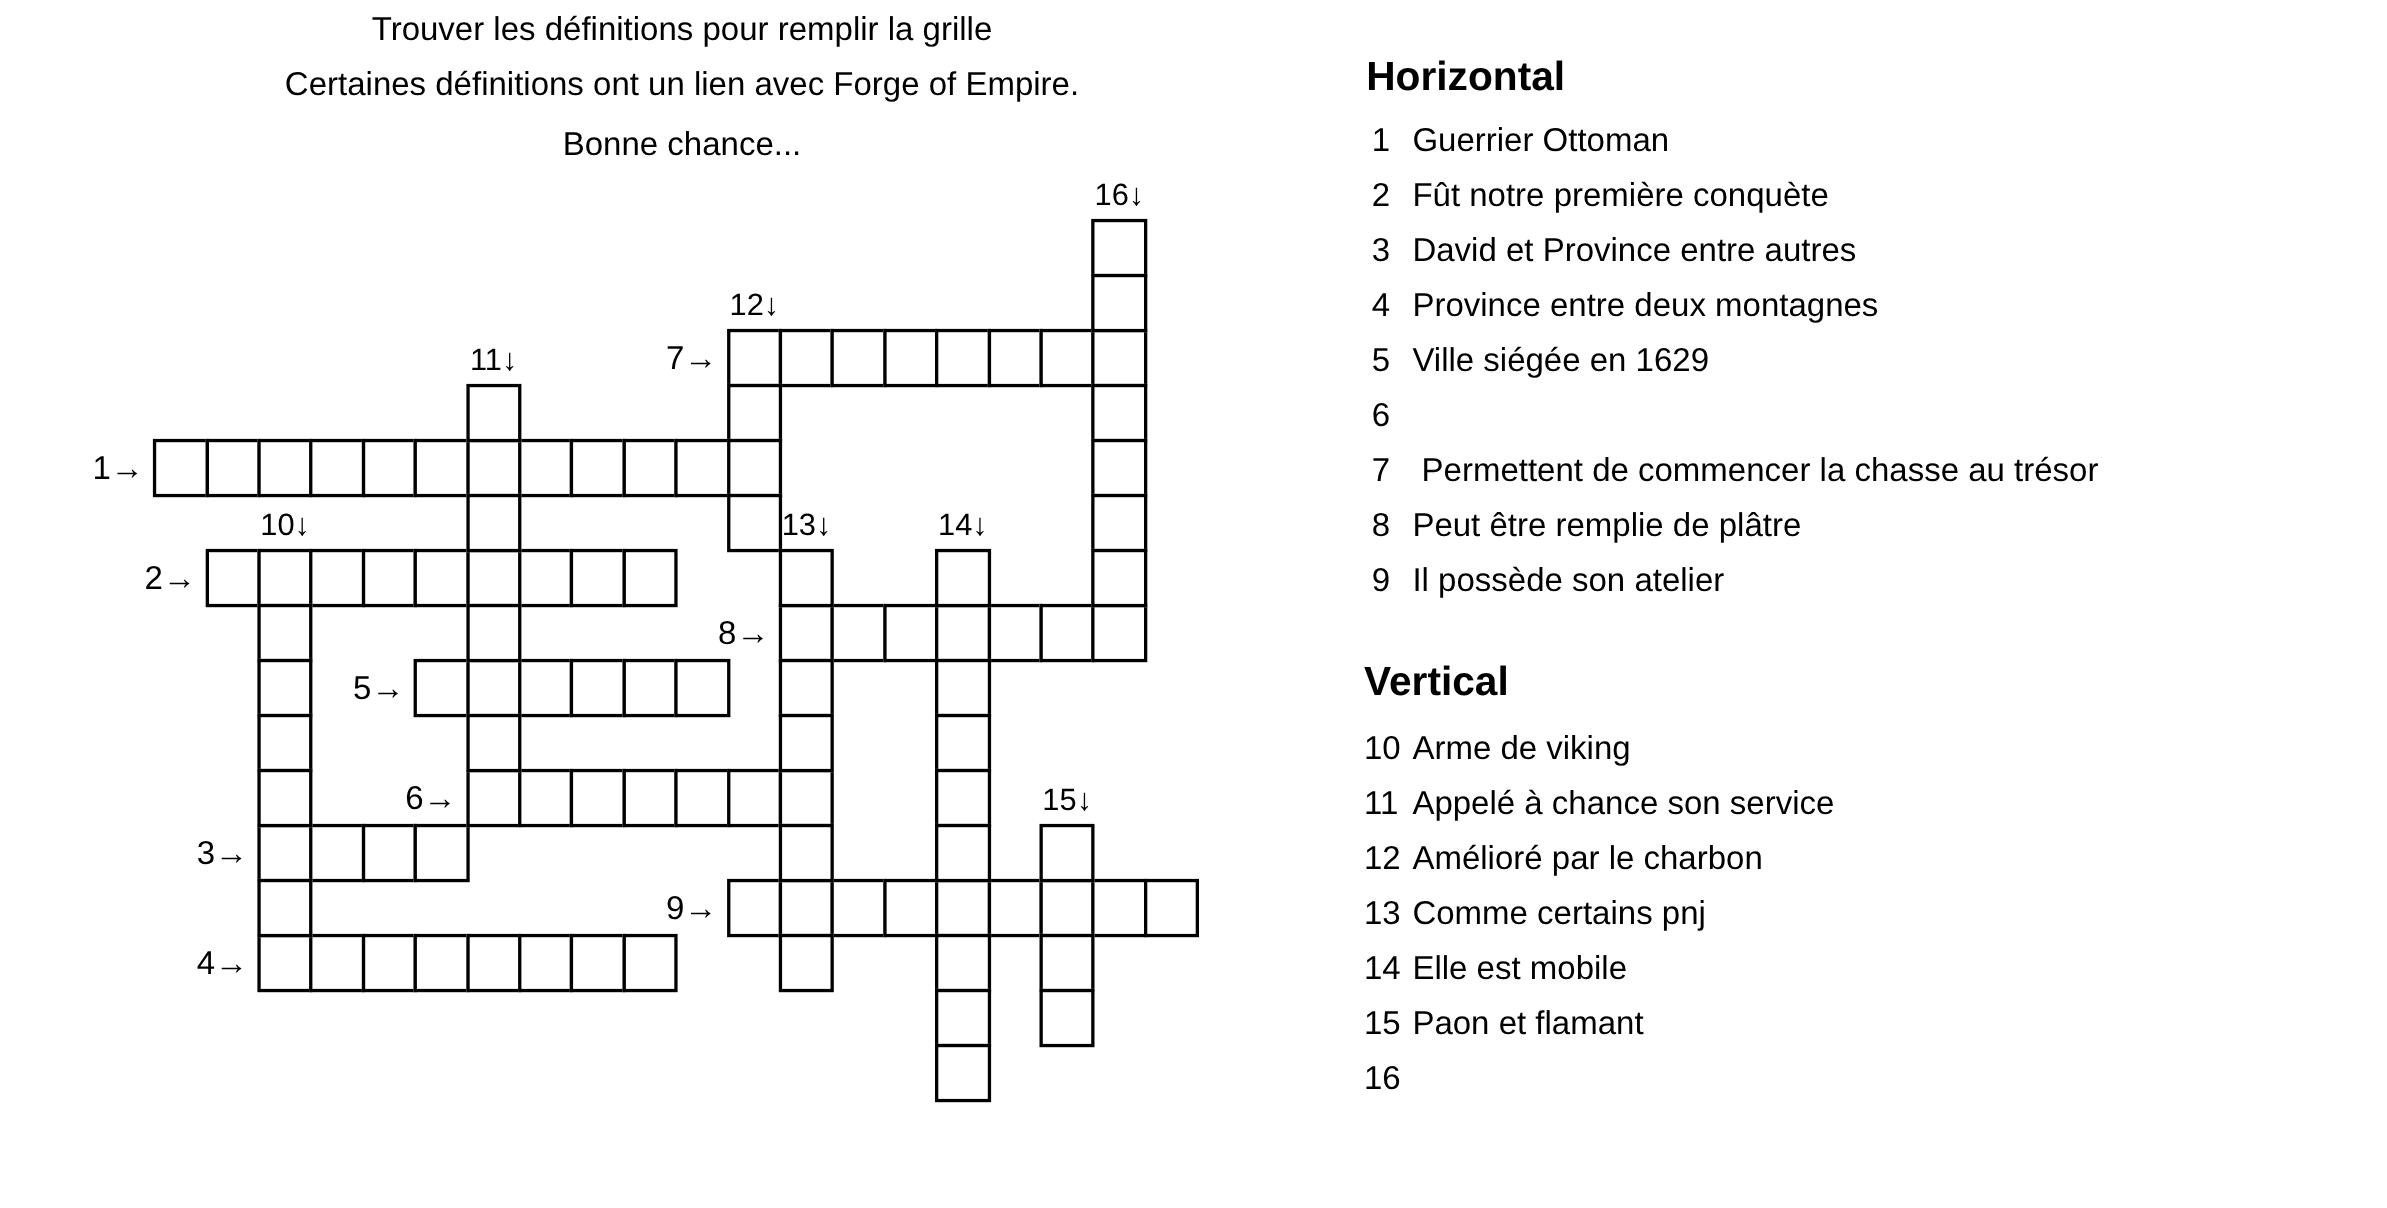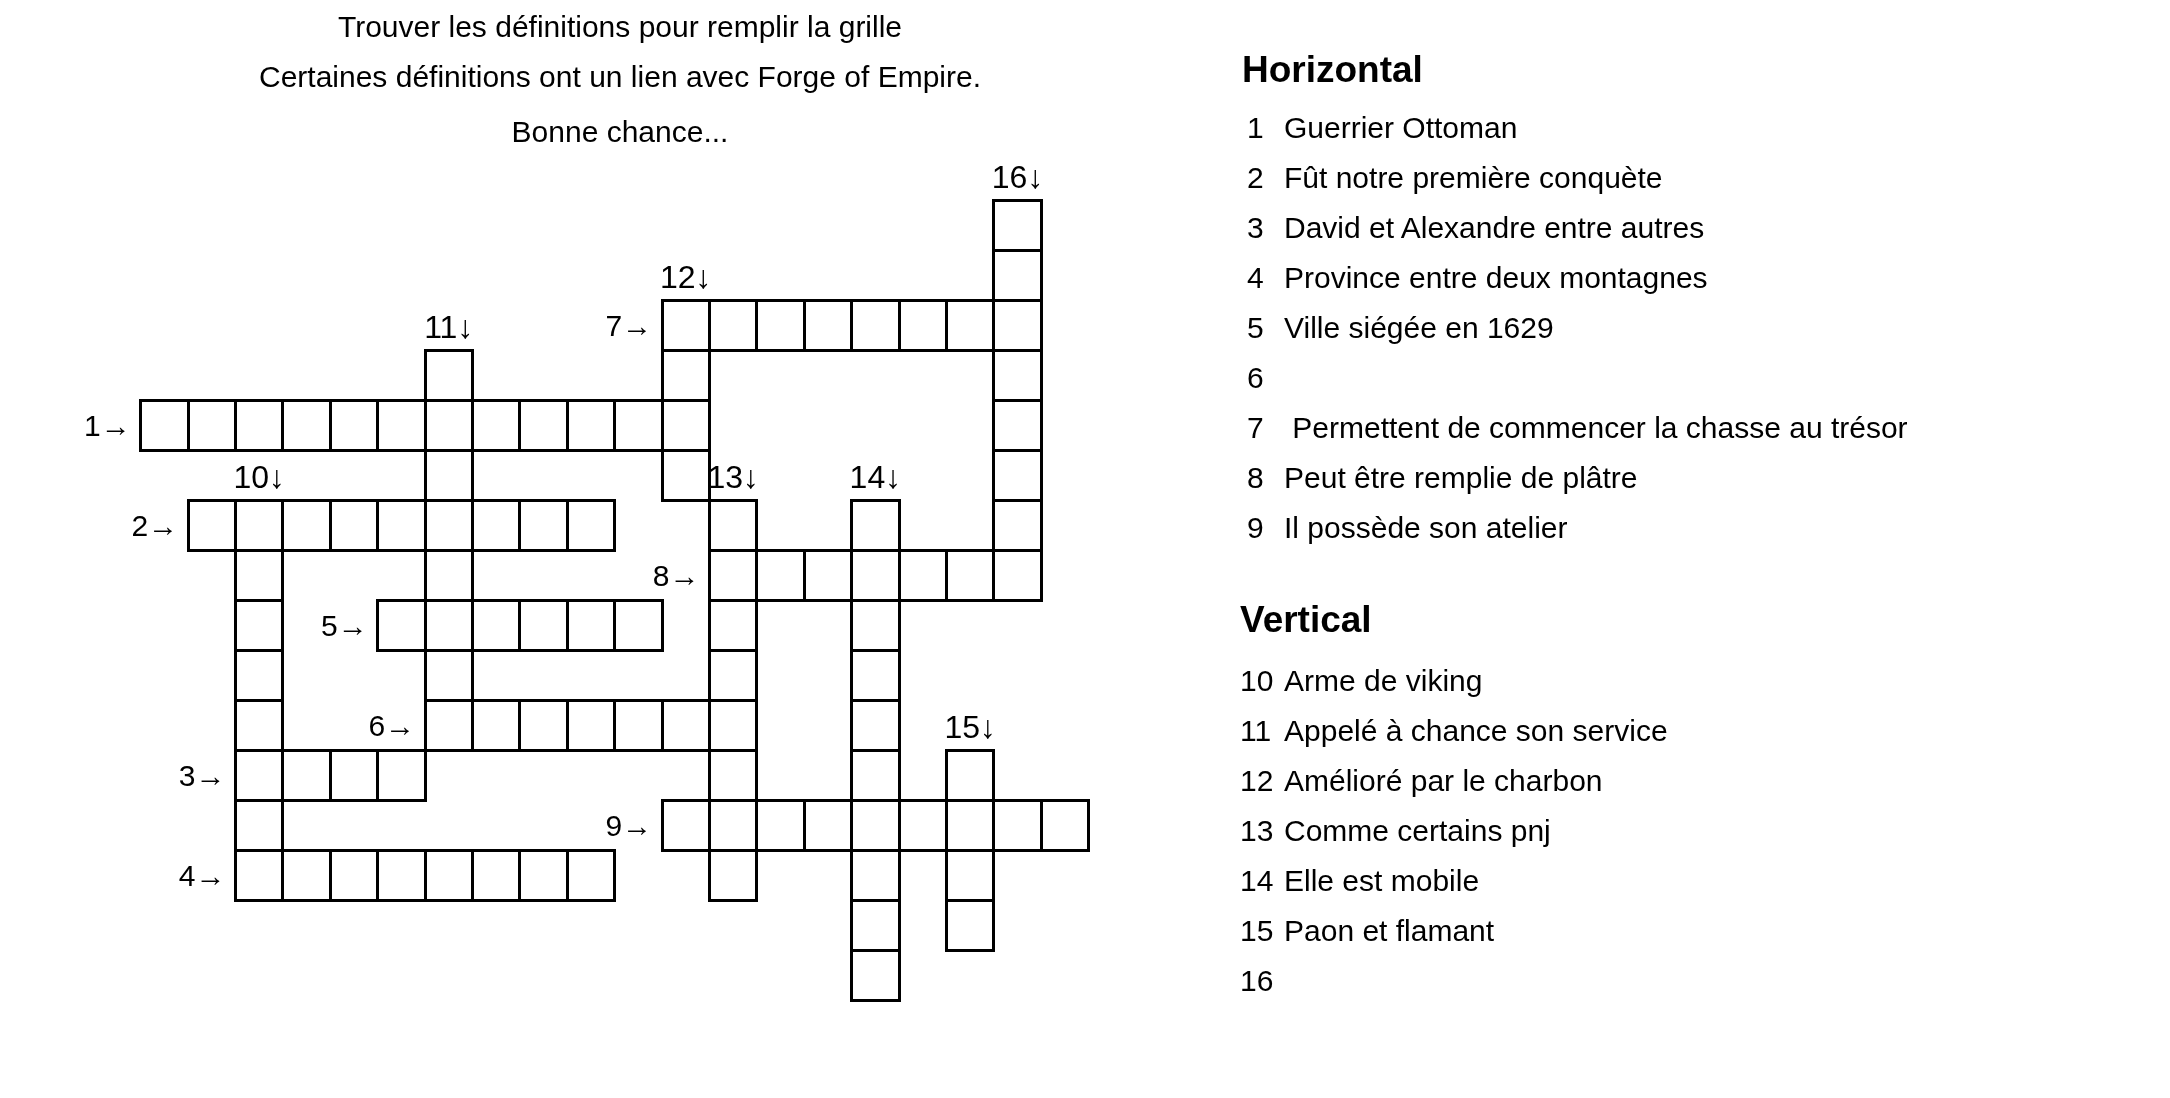--- a/index.html
+++ b/index.html
@@ -43,21 +43,21 @@
     width: 150px;
     text-align: right;
     font-size: 30px;
     color: #000;
     white-space: nowrap;
   }
   .lbl-down {
     position: absolute;
     width: 120px;
     text-align: center;
-    font-size: 32px;
+    font-size: 28px;
     line-height: 36px;
     height: 36px;
     color: #000;
     white-space: nowrap;
   }
 
   
   .clues-heading {
     position: absolute;
     font-size: 37px;
@@ -233,21 +233,21 @@
     <div class="clue-row">
       <span class="clue-num one-digit">1</span>
       <span class="clue-text">Guerrier Ottoman</span>
     </div>
     <div class="clue-row">
       <span class="clue-num one-digit">2</span>
       <span class="clue-text">Fût notre première conquète</span>
     </div>
     <div class="clue-row">
       <span class="clue-num one-digit">3</span>
-      <span class="clue-text">David et Alexandre entre autres</span>
+      <span class="clue-text">David et Province entre autres</span>
     </div>
     <div class="clue-row">
       <span class="clue-num one-digit">4</span>
       <span class="clue-text">Province entre deux montagnes</span>
     </div>
     <div class="clue-row">
       <span class="clue-num one-digit">5</span>
       <span class="clue-text">Ville siégée en 1629</span>
     </div>
     <div class="clue-row">

